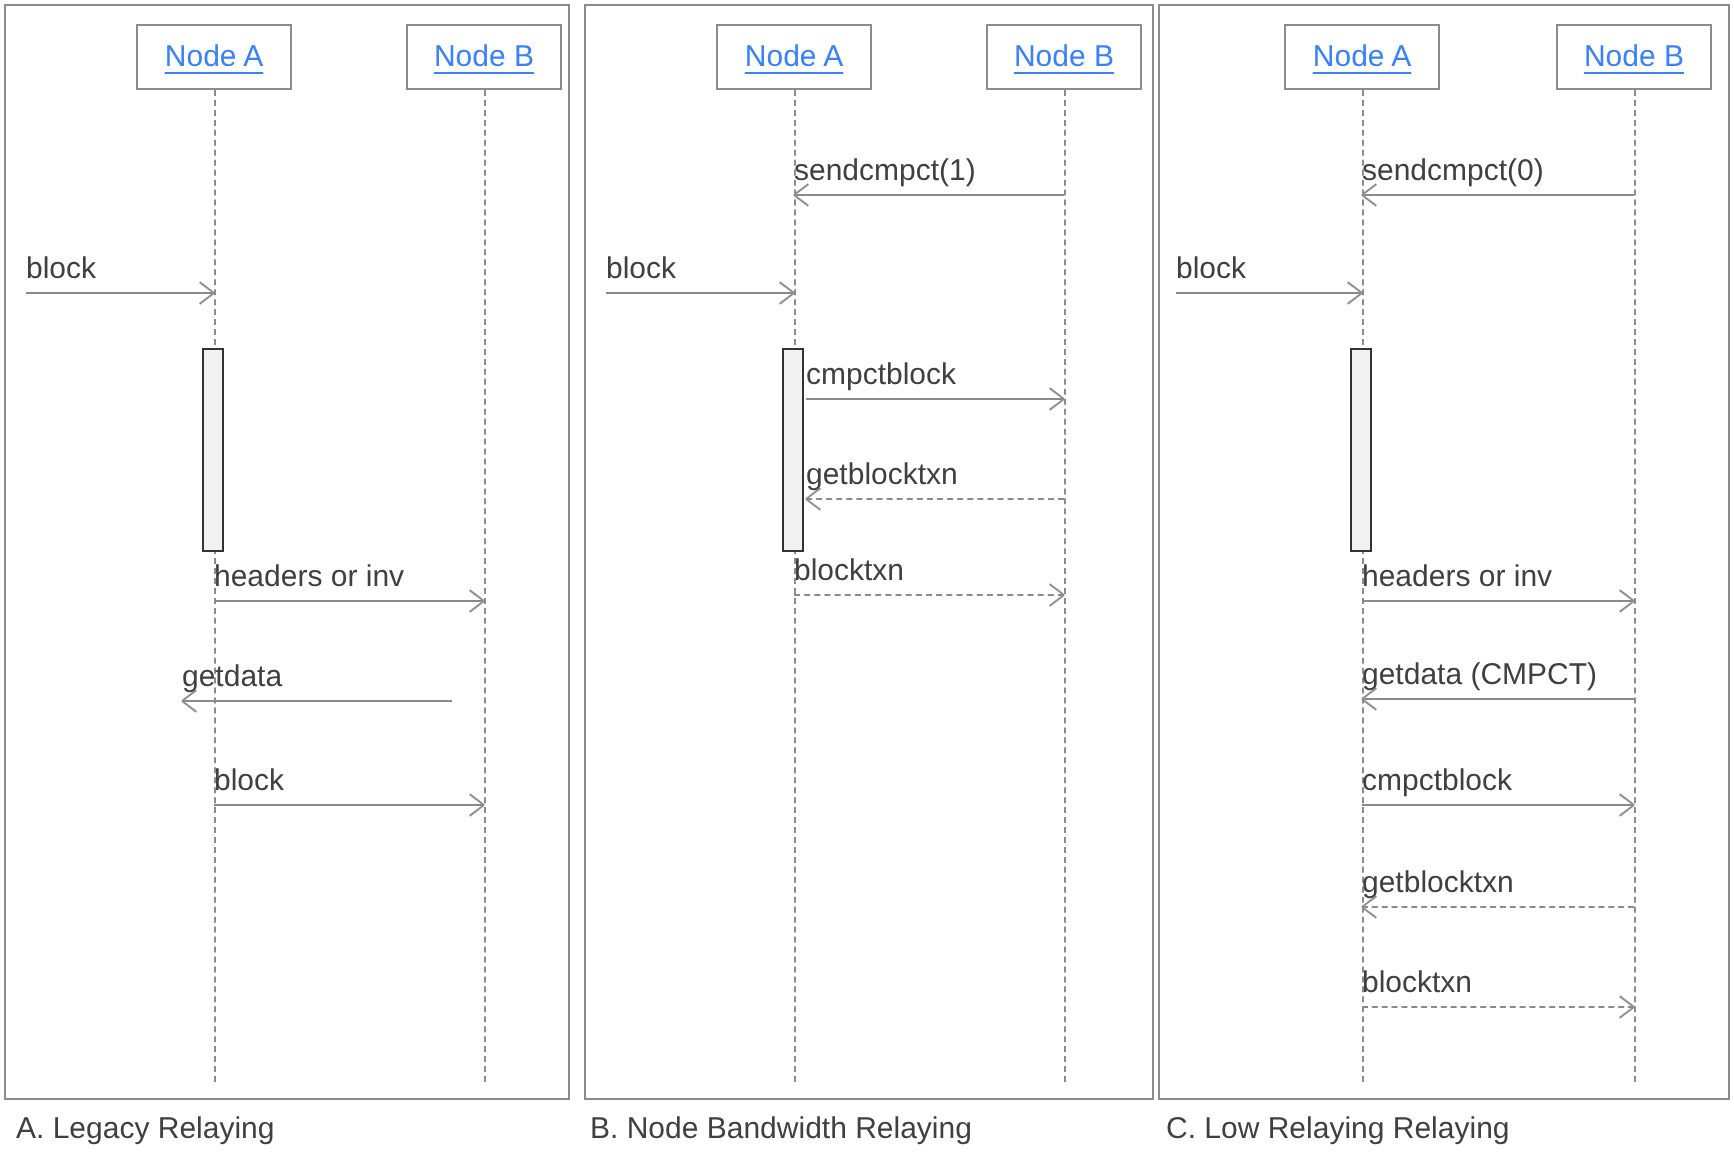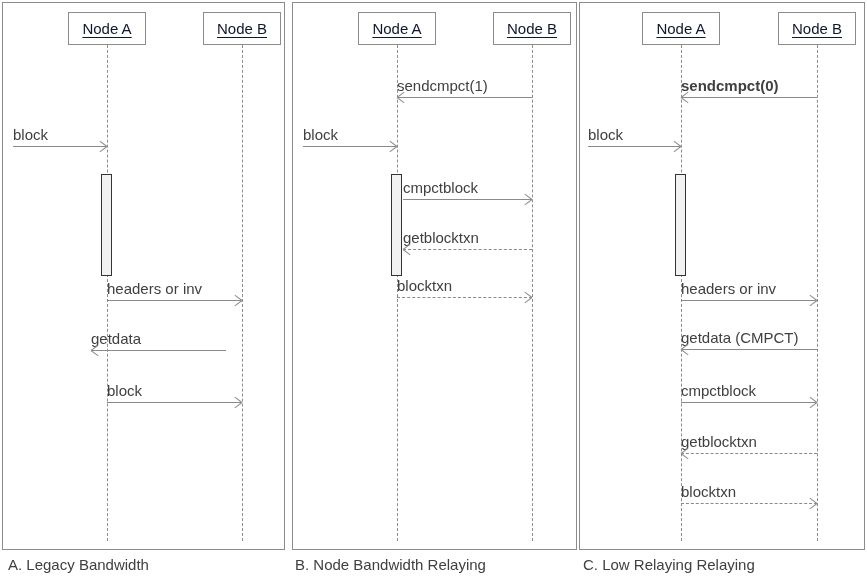--- a/index.html
+++ b/index.html
@@ -11,21 +11,21 @@
   .panel {
     position:absolute; top:2px; height:548px;
     border:1px solid #8c8c8c; background:#ffffff; box-sizing:border-box;
   }
   .node-box {
     position:absolute; top:9px; width:78px; height:33px;
     border:1px solid #8c8c8c; background:#ffffff; box-sizing:border-box;
     display:flex; align-items:center; justify-content:center;
   }
   .node-label {
-    font-size:15px; color:#0f172a; text-decoration:underline;
+    font-size:15px; color:#3b82f6; text-decoration:underline;
     text-underline-offset:3px; white-space:nowrap;
   }
   .lifeline {
     position:absolute; top:42px; height:496px; width:0;
     border-left:1px dashed #8c8c8c;
   }
   .activation {
     position:absolute; left:98px; top:171px; width:11px; height:102px;
     background:#f2f2f2; border:1px solid #333333; box-sizing:border-box;
   }
@@ -92,21 +92,21 @@
     </div>
 
     <div class="msg" style="left:104px; top:376px; width:135px;">
       <span class="msg-label">block</span>
       <div class="msg-line to-right">
           <i class="h h1"></i>
           <i class="h h2"></i>
         </div>
     </div>
   </div>
-  <div class="caption" style="left:8px;">A. Legacy Bandwidth</div>
+  <div class="caption" style="left:8px;">A. Legacy Relaying</div>
 
   <div class="panel" style="left:292px; width:285px;">
     <div class="lifeline" style="left:104px;"></div>
     <div class="lifeline" style="left:239px;"></div>
 
     <div class="node-box" style="left:65px;">
       <span class="node-label">Node A</span>
     </div>
     <div class="node-box" style="left:200px;">
       <span class="node-label">Node B</span>
@@ -160,21 +160,21 @@
     <div class="lifeline" style="left:101px;"></div>
     <div class="lifeline" style="left:237px;"></div>
 
     <div class="node-box" style="left:62px;">
       <span class="node-label">Node A</span>
     </div>
     <div class="node-box" style="left:198px;">
       <span class="node-label">Node B</span>
     </div>
 
-    <div class="msg" style="left:101px; top:71px; width:136px;font-weight:bold;">
+    <div class="msg" style="left:101px; top:71px; width:136px;">
       <span class="msg-label">sendcmpct(0)</span>
       <div class="msg-line to-left">
           <i class="h h1"></i>
           <i class="h h2"></i>
         </div>
     </div>
 
     <div class="msg" style="left:8px; top:120px; width:93px;">
       <span class="msg-label">block</span>
       <div class="msg-line to-right">

